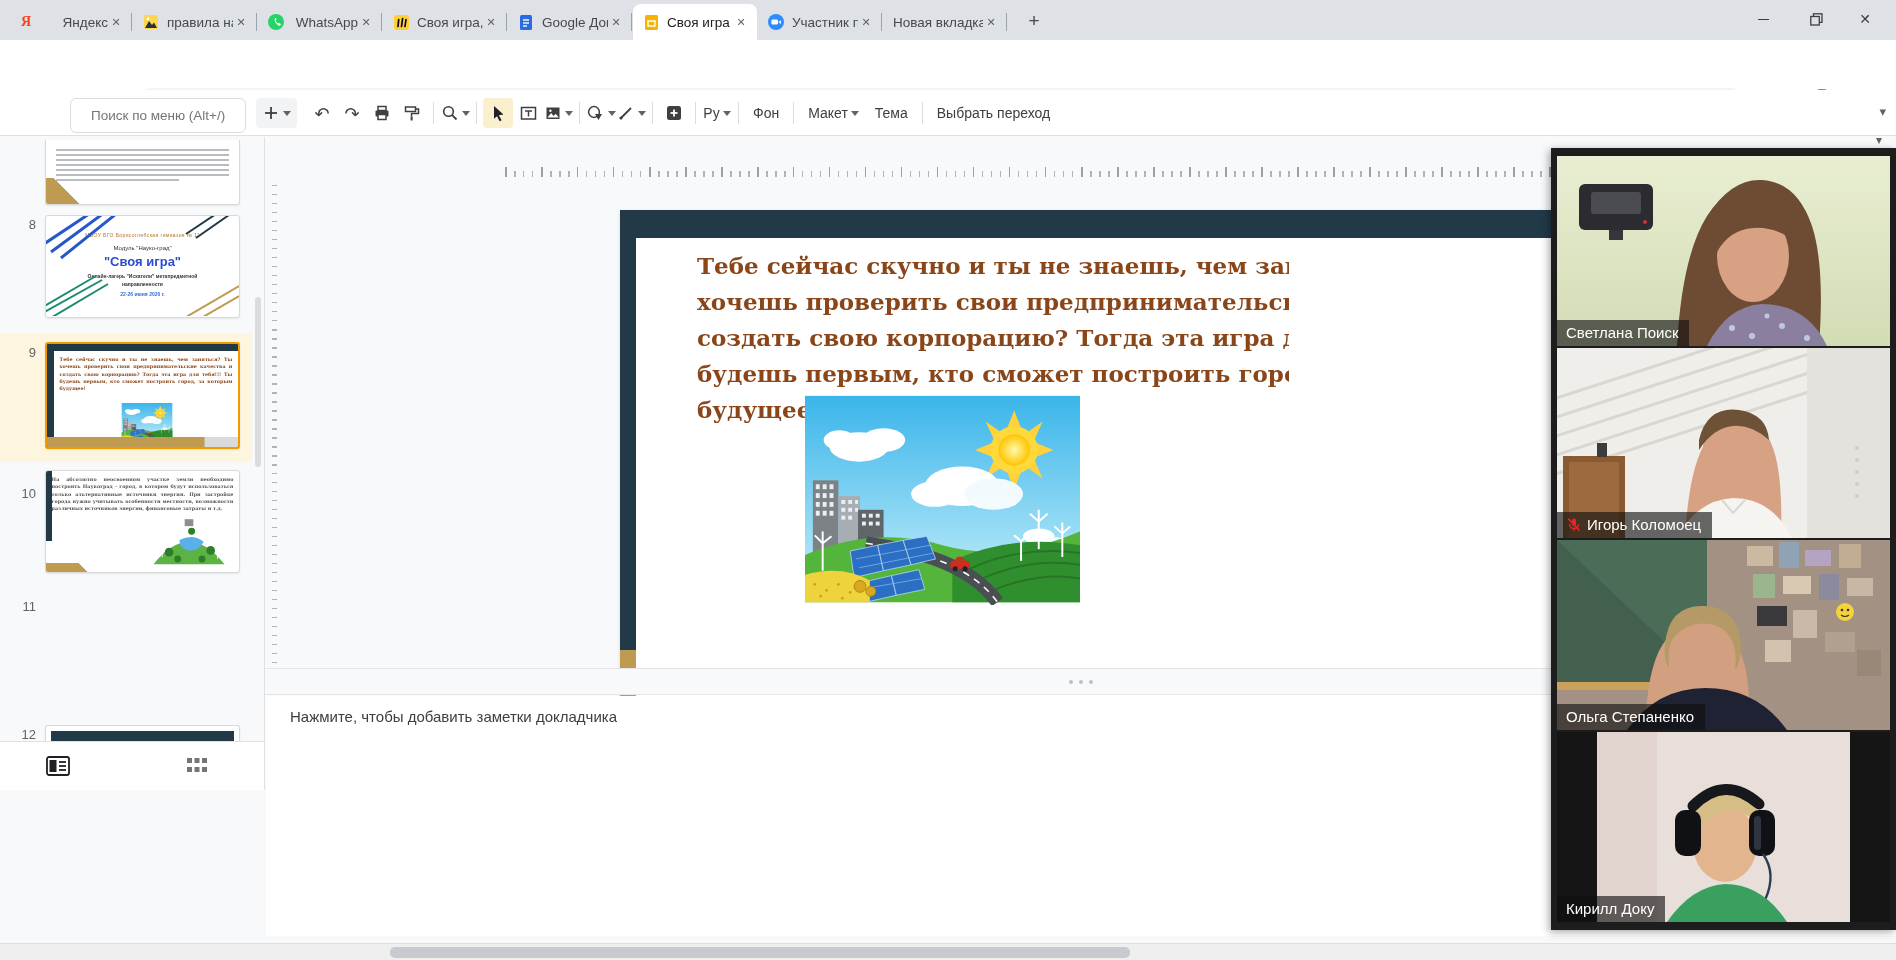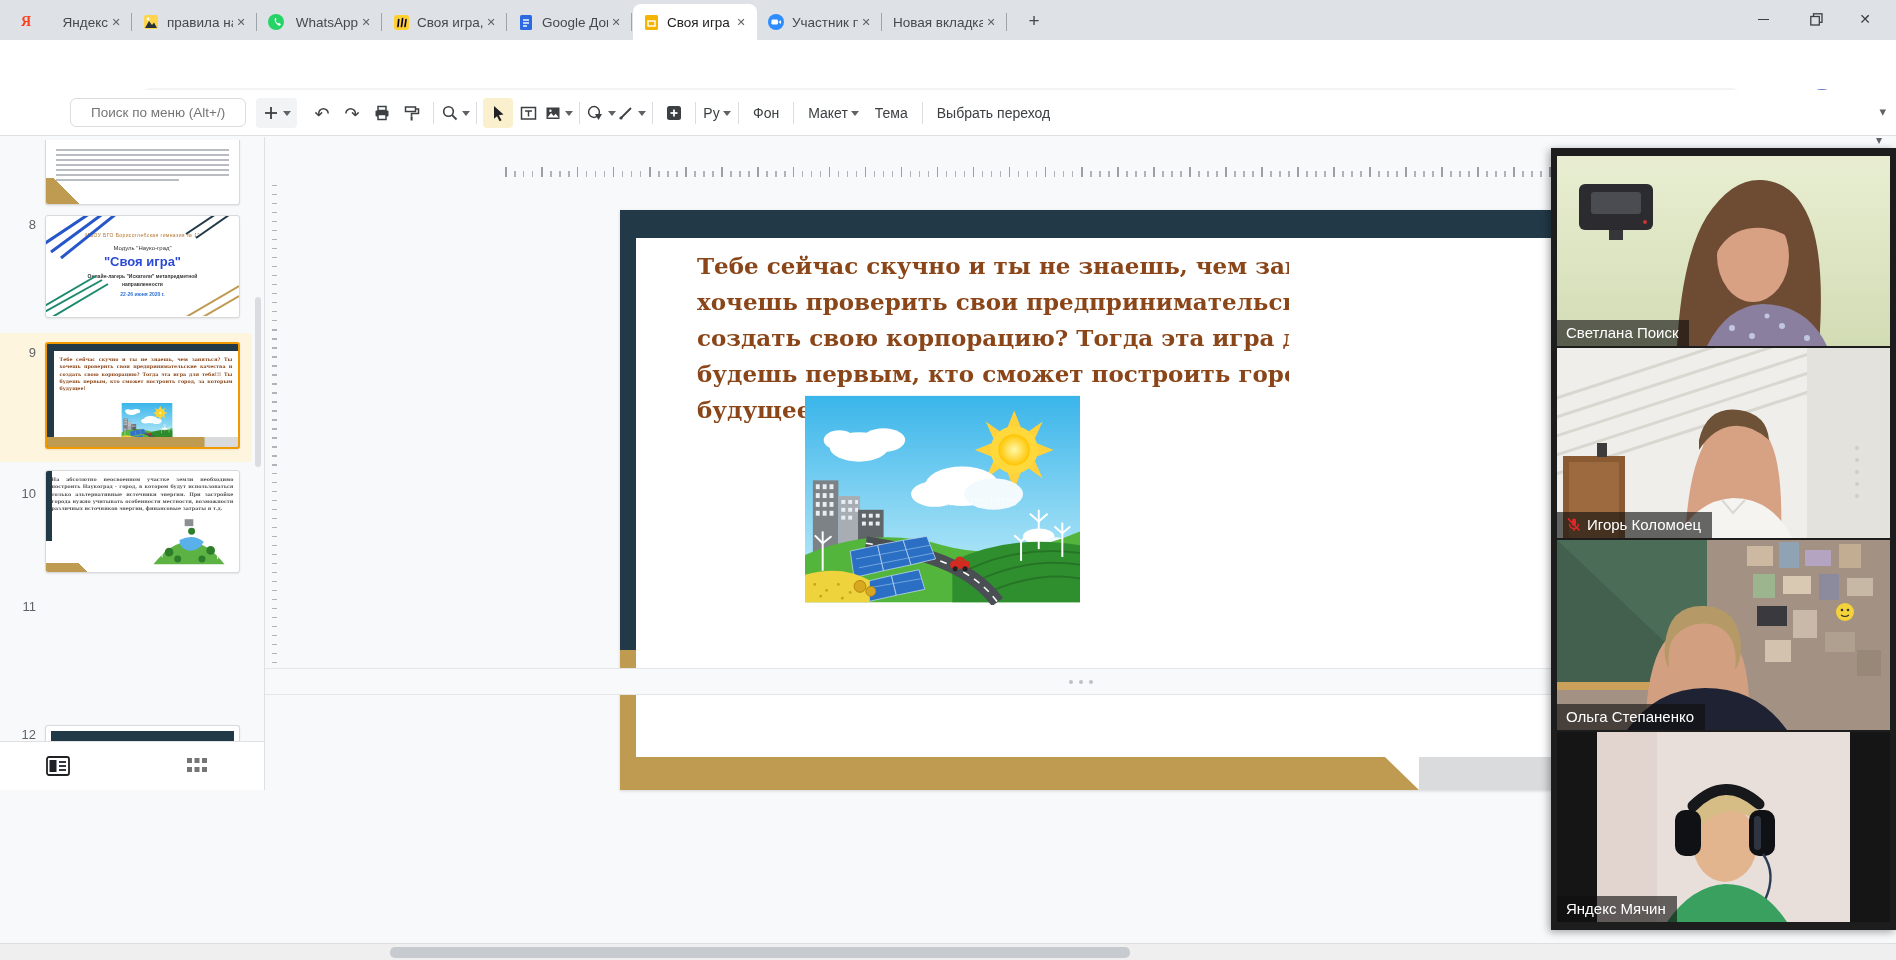--- a/index.html
+++ b/index.html
@@ -25,21 +25,21 @@
   .nav-ic { position:absolute; top:52px; font-size:19px; color:#5f6368; width:28px; text-align:center; }
   #url-pill { position:absolute; left:135px; top:48px; width:1612px; height:34px; background:#f1f3f4; border-radius:17px; display:flex; align-items:center; padding:0 14px; }
   #url-text { font-size:15px; color:#3c4043; margin-left:10px; white-space:nowrap; overflow:hidden; flex:1; }
   #star-ic { font-size:18px; color:#5f6368; margin-left:8px; }
   #avatar { position:absolute; left:1806px; top:49px; width:32px; height:32px; border-radius:50%; background:#6a75ca; color:#fff; font-size:15px; display:flex; align-items:center; justify-content:center; }
   #kebab { position:absolute; left:1862px; top:52px; width:18px; text-align:center; }
   #kebab i { display:block; width:4px; height:4px; background:#5f6368; border-radius:50%; margin:2.5px auto; }
 
   
   #gs-toolbar { position:absolute; left:0; top:90px; width:1896px; height:46px; background:#ffffff; border-bottom:1px solid #e0e0e0; }
-  #menu-search { position:absolute; left:70px; top:8px; width:176px; height:29px; border:1px solid #dadce0; border-radius:6px; font-size:13.5px; color:#5f6368; padding:0 20px; background:#fff; font-family:"Liberation Sans",sans-serif; }
+  #menu-search { position:absolute; left:70px; top:8px; width:176px; height:35px; border:1px solid #dadce0; border-radius:6px; font-size:13.5px; color:#5f6368; padding:0 20px; background:#fff; font-family:"Liberation Sans",sans-serif; }
   .tb-group { position:absolute; top:8px; height:30px; display:flex; align-items:center; }
   .tb-btn { height:30px; min-width:30px; display:flex; align-items:center; justify-content:center; border-radius:4px; color:#3c4043; }
   .tb-btn.active-tool { background:#fbf0cd; }
   .tb-caret { width:0; height:0; border-left:4px solid transparent; border-right:4px solid transparent; border-top:5px solid #5f6368; margin-left:3px; }
   .tb-sep { width:1px; height:22px; background:#dadce0; margin:0 6px; }
   .tb-label { font-size:14px; color:#3c4043; padding:0 8px; height:30px; display:flex; align-items:center; border-radius:4px; }
   .plus-pill { background:#f1f3f4; border-radius:4px; display:flex; align-items:center; padding:0 6px; height:30px; }
   .uglyph { font-family:"DejaVu Sans",sans-serif; font-size:18px; color:#444; }
   #tb-collapse { position:absolute; right:10px; top:14px; color:#5f6368; font-size:13px; }
 
@@ -658,20 +658,23 @@
     <svg id="slide-pic">
         <use href="#eco-city" width="275" height="212"></use>
       </svg>
   </div>
 
   <div id="notes-divider">
     <span class="dot"></span>
       <span class="dot"></span>
       <span class="dot"></span>
   </div>
+  <div id="notes-panel">
+    <div id="notes-text">Нажмите, чтобы добавить заметки докладчика</div>
+  </div>
 </div>
 
 <div id="bottom-band"></div>
 <div id="scroll-thumb"></div>
 
 <span id="collapse-chevron">▾</span>
 <div id="meeting-panel">
 
   <div class="tile">
     <svg width="333" height="190">
@@ -788,16 +791,16 @@
         <path d="M94 100 Q92 62 126 58 Q160 56 164 94 Q146 76 128 80 Q106 84 94 112 Z" fill="#d6bc85"></path>
         <path d="M96 74 Q128 42 162 72" fill="none" stroke="#17181c" stroke-width="11" stroke-linecap="round"></path>
         <rect x="78" y="78" width="26" height="46" rx="10" fill="#101114"></rect>
         <rect x="152" y="78" width="26" height="46" rx="10" fill="#101114"></rect>
         <rect x="157" y="84" width="7" height="34" rx="3.5" fill="#2e3440"></rect>
         <path d="M166 122 q14 20 2 46" fill="none" stroke="#2a3d55" stroke-width="2.4"></path>
         <path d="M70 190 Q95 154 128 152 Q165 152 190 190 Z" fill="#3aa05f"></path>
       </g>
     </svg>
     <div class="name-label">
-      <span>Яндекс Мячин</span>
+      <span>Кирилл Доку</span>
     </div>
   </div>
 </div>
 
 </body></html>

